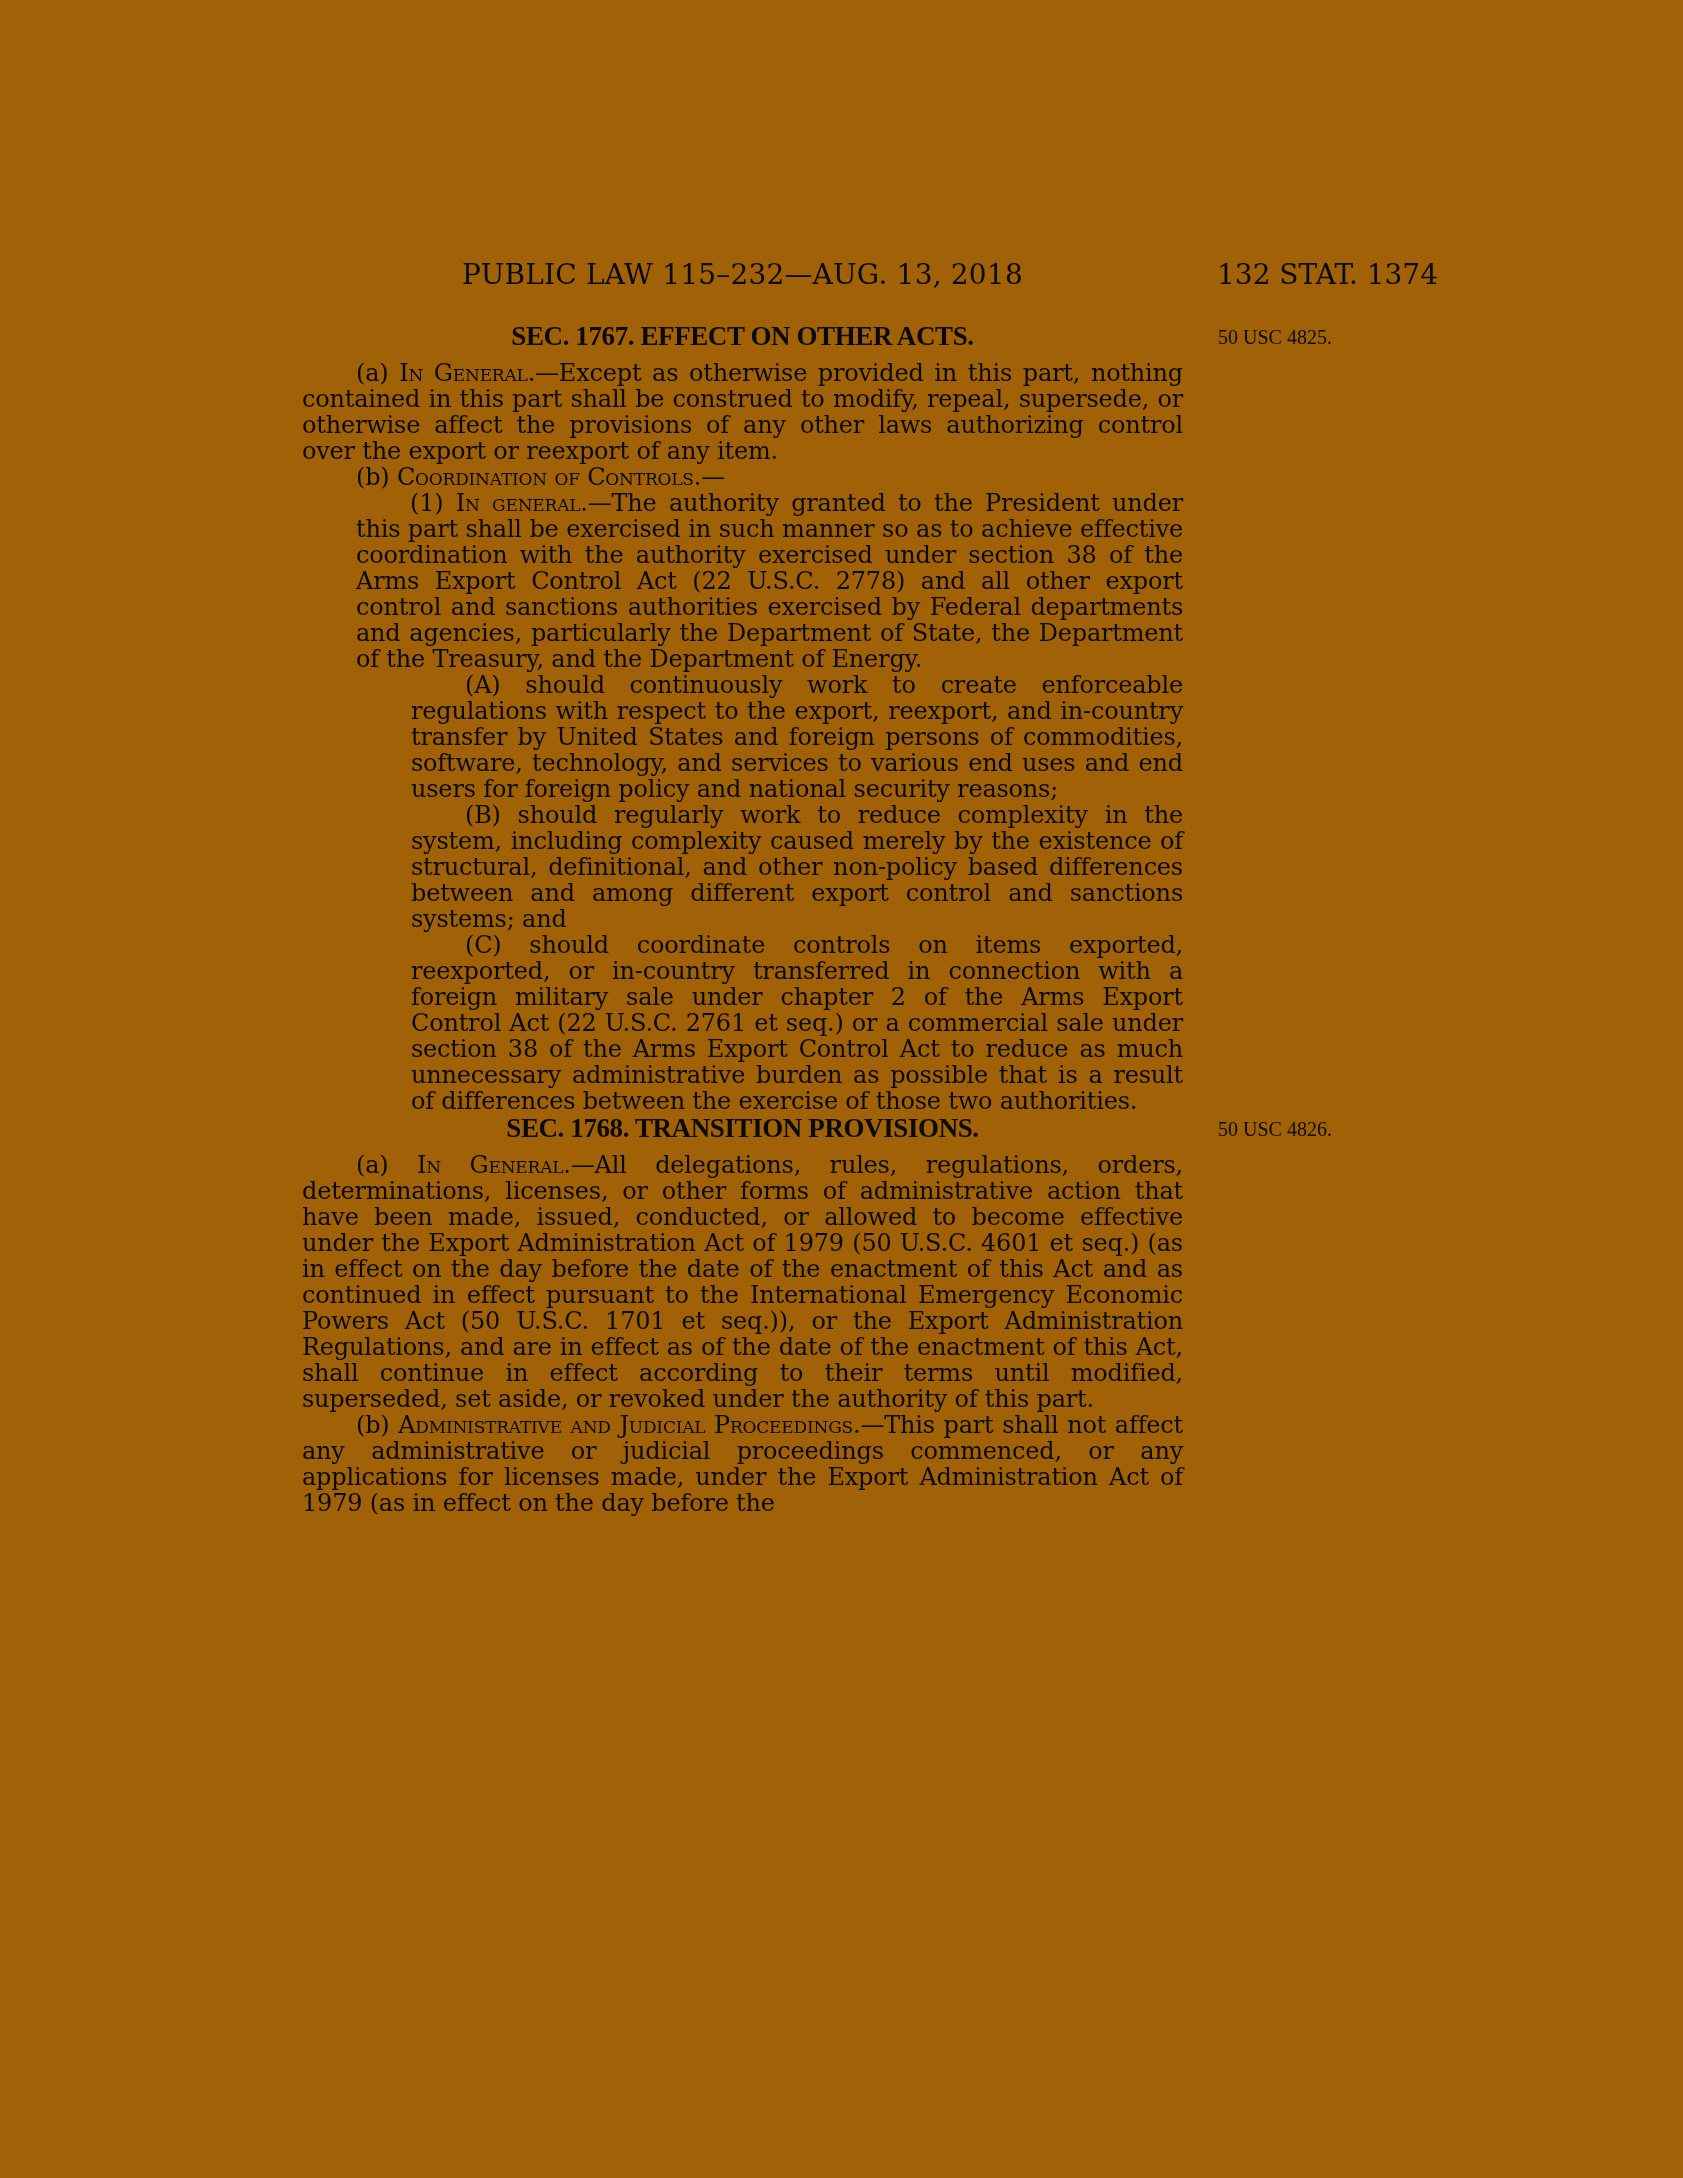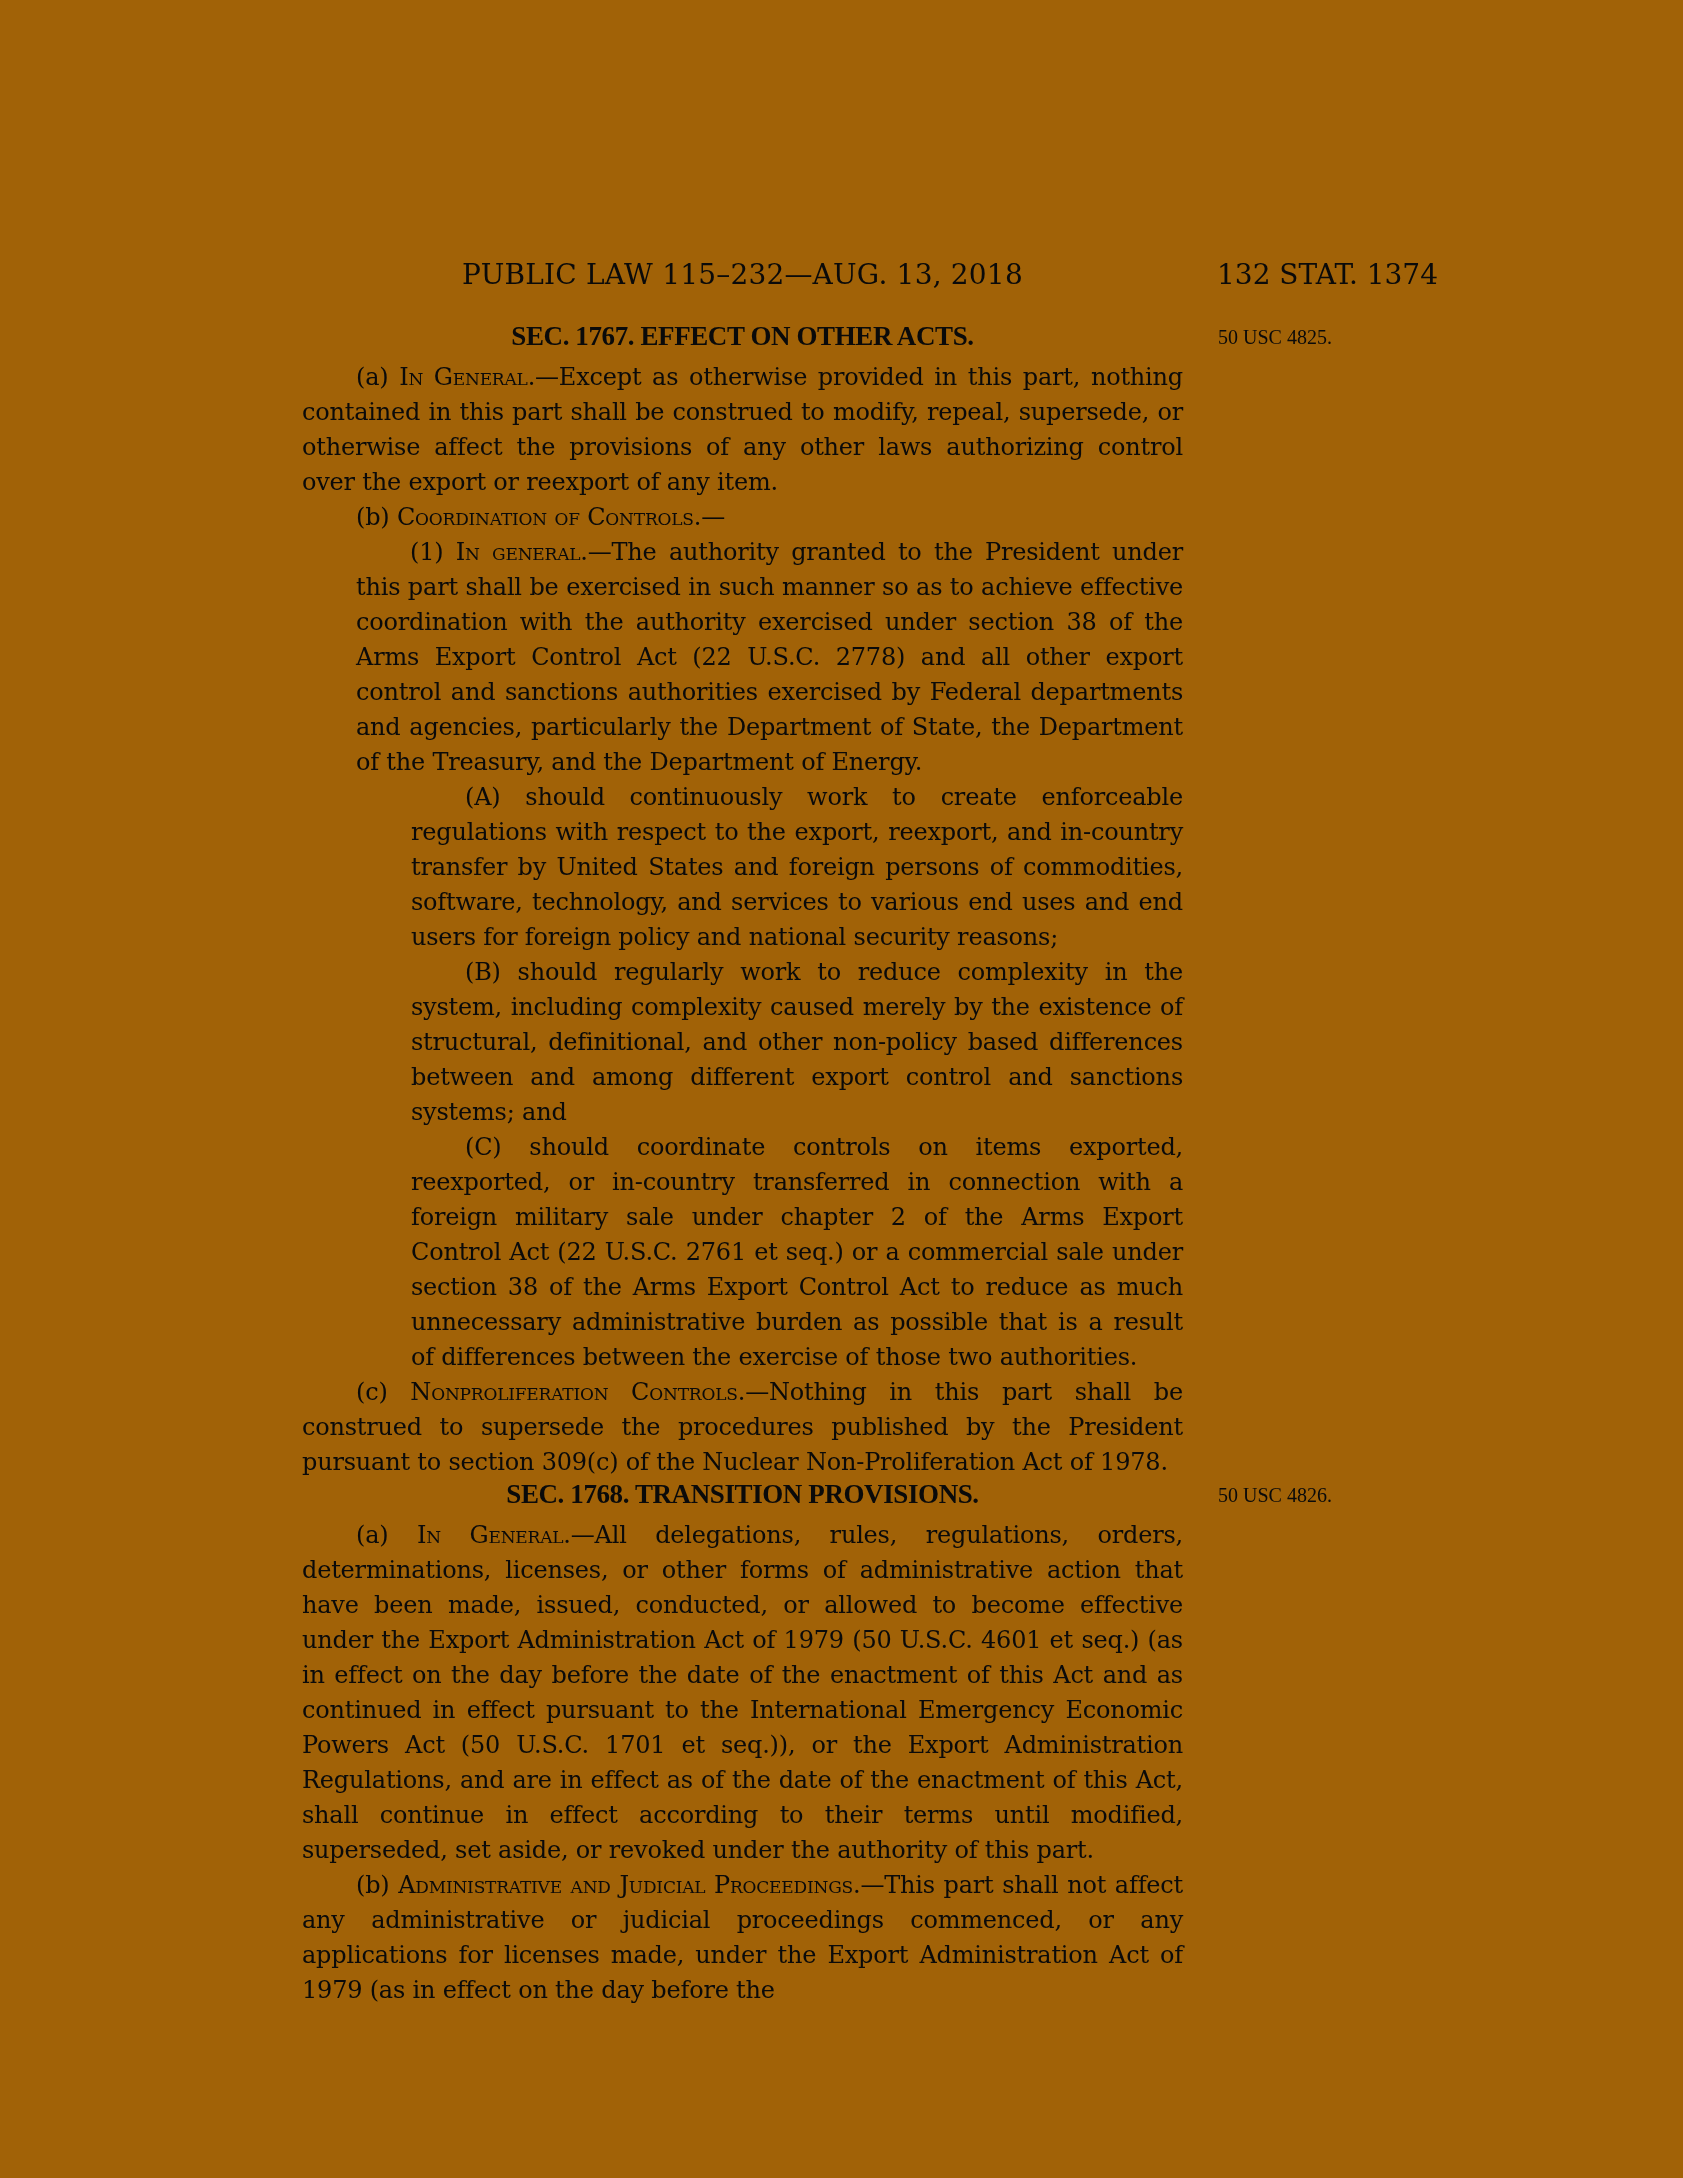--- a/index.html
+++ b/index.html
@@ -68,21 +68,21 @@
     font-family: "Liberation Serif", serif;
     font-size: 20px;
     line-height: 22px;
     white-space: nowrap;
   }
   
   .section-body {
     margin-top: 9px;
     width: 881px;
     font-size: 24px;
-    line-height: 35px;
+    line-height: 26px;
     letter-spacing: -0.2px;
   }
   .para {
     margin: 0;
     text-align: justify;
   }
   .para.l1 { padding-left: 0;     text-indent: 54px; }
   .para.l2 { padding-left: 54px;  text-indent: 54px; }
   .para.l3 { padding-left: 109px; text-indent: 54px; }
   .sc { font-variant: small-caps; }
@@ -102,21 +102,20 @@
             <h2 class="section-heading">SEC. 1767. EFFECT ON OTHER ACTS.</h2>
             <span class="margin-note">50 USC 4825.</span>
           </div>
           <div class="section-body">
             <p class="para l1"><span>(a) </span><span class="sc">In General</span><span>.—Except as otherwise provided in this part, nothing contained in this part shall be construed to modify, repeal, supersede, or otherwise affect the provisions of any other laws authorizing control over the export or reexport of any item.</span></p>
             <p class="para l1"><span>(b) </span><span class="sc">Coordination of Controls</span><span>.—</span></p>
             <p class="para l2"><span>(1) </span><span class="sc">In general</span><span>.—The authority granted to the President under this part shall be exercised in such manner so as to achieve effective coordination with the authority exercised under section 38 of the Arms Export Control Act (22 U.S.C. 2778) and all other export control and sanctions authorities exercised by Federal departments and agencies, particularly the Department of State, the Department of the Treasury, and the Department of Energy.</span></p>
             <p class="para l3"><span>(A) should continuously work to create enforceable regulations with respect to the export, reexport, and in-country transfer by United States and foreign persons of commodities, software, technology, and services to various end uses and end users for foreign policy and national security reasons;</span></p>
             <p class="para l3"><span>(B) should regularly work to reduce complexity in the system, including complexity caused merely by the existence of structural, definitional, and other non-policy based differences between and among different export control and sanctions systems; and</span></p>
             <p class="para l3"><span>(C) should coordinate controls on items exported, reexported, or in-country transferred in connection with a foreign military sale under chapter 2 of the Arms Export Control Act (22 U.S.C. 2761 et seq.) or a commercial sale under section 38 of the Arms Export Control Act to reduce as much unnecessary administrative burden as possible that is a result of differences between the exercise of those two authorities.</span></p>
-            <p class="para l1"><span>(c) </span><span class="sc">Nonproliferation Controls</span><span>.—Nothing in this part shall be construed to supersede the procedures published by the President pursuant to section 309(c) of the Nuclear Non-Proliferation Act of 1978.</span></p>
           </div>
         </div>
         <div class="section">
           <div class="section-heading-row">
             <h2 class="section-heading">SEC. 1768. TRANSITION PROVISIONS.</h2>
             <span class="margin-note">50 USC 4826.</span>
           </div>
           <div class="section-body">
             <p class="para l1"><span>(a) </span><span class="sc">In General</span><span>.—All delegations, rules, regulations, orders, determinations, licenses, or other forms of administrative action that have been made, issued, conducted, or allowed to become effective under the Export Administration Act of 1979 (50 U.S.C. 4601 et seq.) (as in effect on the day before the date of the enactment of this Act and as continued in effect pursuant to the International Emergency Economic Powers Act (50 U.S.C. 1701 et seq.)), or the Export Administration Regulations, and are in effect as of the date of the enactment of this Act, shall continue in effect according to their terms until modified, superseded, set aside, or revoked under the authority of this part.</span></p>
             <p class="para l1"><span>(b) </span><span class="sc">Administrative and Judicial Proceedings</span><span>.—This part shall not affect any administrative or judicial proceedings commenced, or any applications for licenses made, under the Export Administration Act of 1979 (as in effect on the day before the</span></p>

